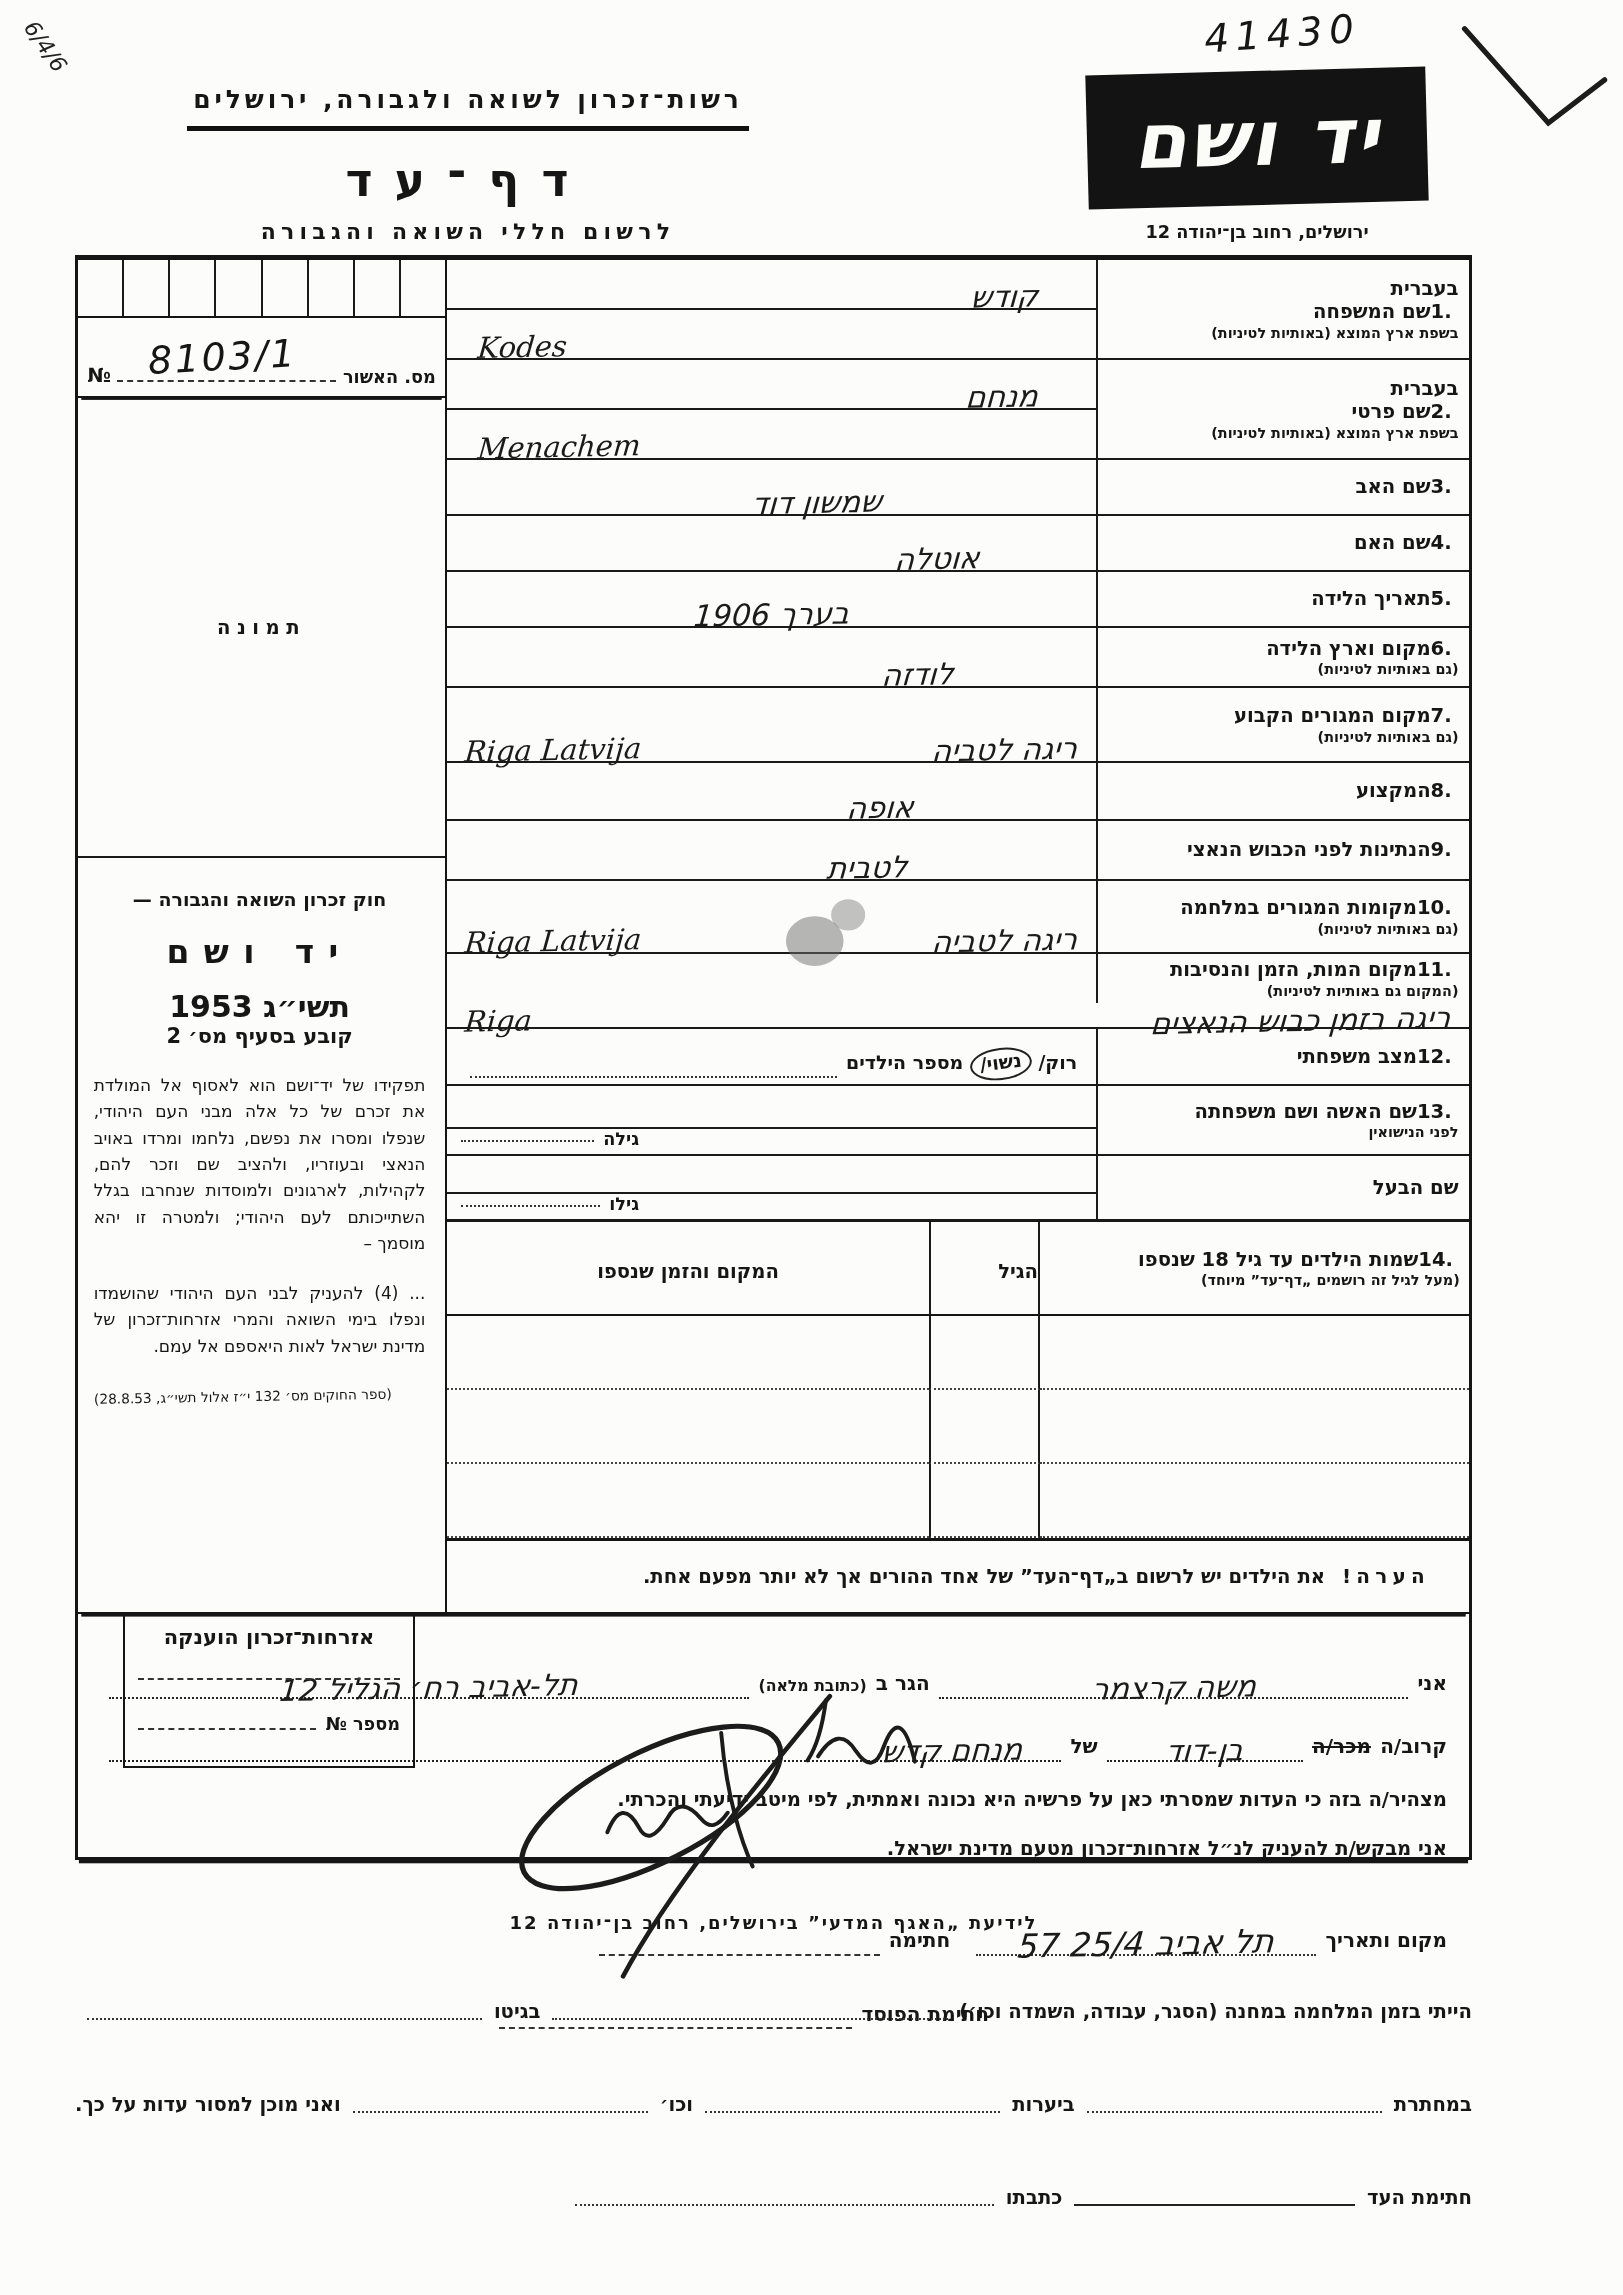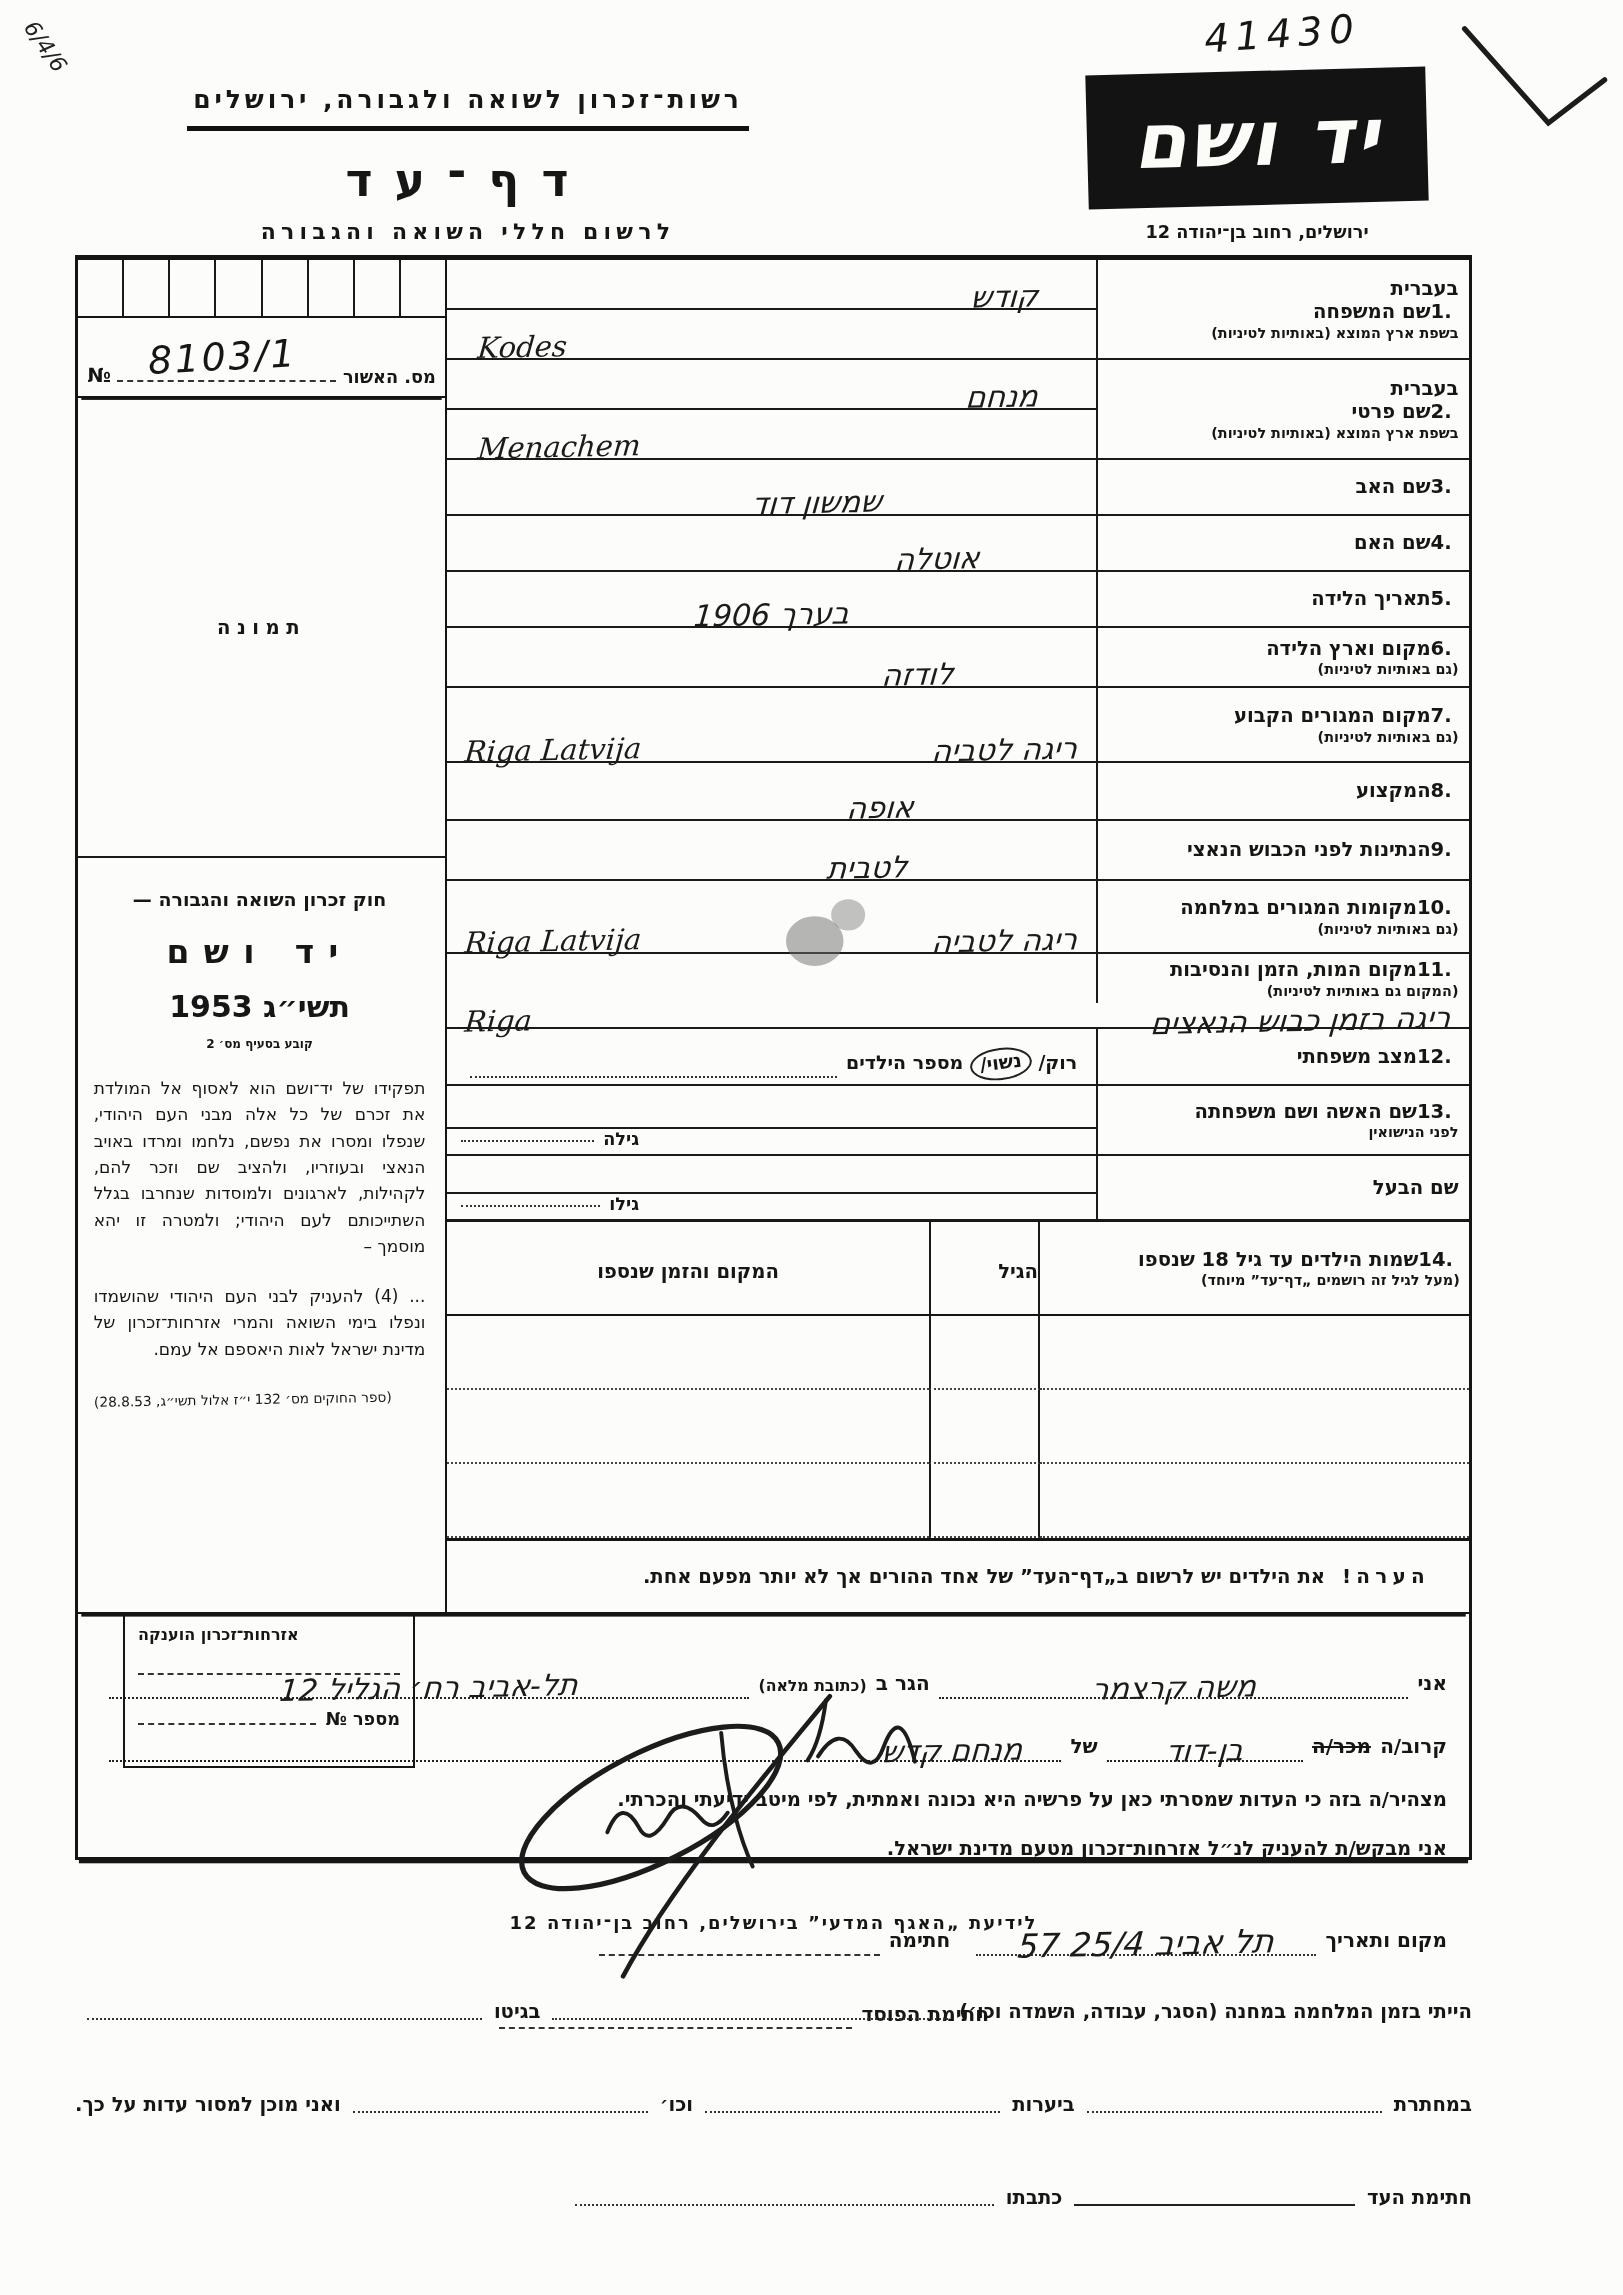--- a/index.html
+++ b/index.html
@@ -87,21 +87,21 @@
   .approval .ano{font-size:19.6px;font-weight:bold;}
   .approval .hwnum{position:absolute;bottom:1.3px;right:18%;font-size:38px;font-style:italic;
       transform:rotate(-3deg);letter-spacing:2.6px;white-space:nowrap;}
   .photo-box{height:458px;border-bottom:2px solid #1a1a1a;display:flex;align-items:center;
       justify-content:center;}
   .photo-label{font-weight:bold;font-size:19.6px;letter-spacing:6.5px;}
   .law{padding:30px 19.6px 6.5px 15.7px;}
   .law-heading{text-align:center;font-weight:bold;font-size:19px;}
   .law-logo{text-align:center;font-weight:bold;font-size:33px;letter-spacing:14.4px;margin-top:22px;}
   .law-year{text-align:center;font-weight:bold;font-size:30px;margin-top:18.3px;}
-  .law-clause{text-align:center;font-weight:bold;font-size:12px;margin-top:13px;}
+  .law-clause{text-align:center;font-weight:bold;font-size:21px;}
   .law-para{font-size:17px;line-height:1.55;text-align:justify;margin-top:23.6px;font-weight:500;}
   .law-source{font-size:13.7px;margin-top:29px;text-align:left;transform:rotate(-1deg);}
   
   .decl{padding:22px 22px 0 22px;position:relative;}
   .dline{display:flex;align-items:flex-end;height:63px;}
   .dlbl{font-weight:bold;font-size:20px;padding-bottom:3.9px;white-space:nowrap;margin-left:9.2px;}
   .dlbl.small{font-size:15.7px;}
   .strike{text-decoration:line-through;text-decoration-thickness:2px;}
   .dfill{border-bottom:2px dotted #222;display:flex;justify-content:center;
       align-items:flex-end;margin-left:9.2px;}
@@ -110,21 +110,21 @@
   .dstat{font-weight:bold;font-size:19.6px;margin-top:26px;}
   .sig-row{display:flex;align-items:flex-end;height:79px;margin-top:17px;}
   .sigline{width:340px;border-bottom:2px dotted #333;display:flex;justify-content:center;
       align-items:flex-end;margin-left:26px;}
   .sigline .hw{font-size:33px;margin-bottom:-9.2px;}
   .sigline2{width:281px;border-bottom:2px dashed #333;}
   .official-row{display:flex;align-items:flex-end;height:58px;margin-top:15.7px;padding-right:458px;}
   .offdash{width:353px;border-bottom:2px dashed #333;margin-left:9.2px;}
   .citizen-box{position:absolute;left:45px;top:1352px;width:292px;height:156px;
       border:2.6px solid #151515;padding:10.5px 13px;box-sizing:border-box;z-index:5;}
-  .cb-title{text-align:left;font-weight:bold;font-size:16px;}
+  .cb-title{text-align:center;font-weight:bold;font-size:21px;}
   .cb-dash{border-bottom:2px dashed #333;margin-top:29px;}
   .cb-row{display:flex;align-items:flex-end;margin-top:34px;}
   .cb-num{font-weight:bold;font-size:17.7px;white-space:nowrap;}
   .cb-fill{flex:1;border-bottom:2px dashed #333;margin:0 9.2px 3.9px 0;}
   
   .bottom{position:absolute;top:1852px;left:75px;right:151px;}
   .notice{text-align:center;font-weight:bold;font-size:18px;letter-spacing:2px;margin-top:60px;}
   .bline{display:flex;align-items:flex-end;height:46px;margin-top:47px;}
   .blbl{font-weight:bold;font-size:19.6px;white-space:nowrap;padding-bottom:2.6px;}
   .bdot{border-bottom:2px dotted #333;flex:1;margin:0 11.8px 6.5px 11.8px;}

